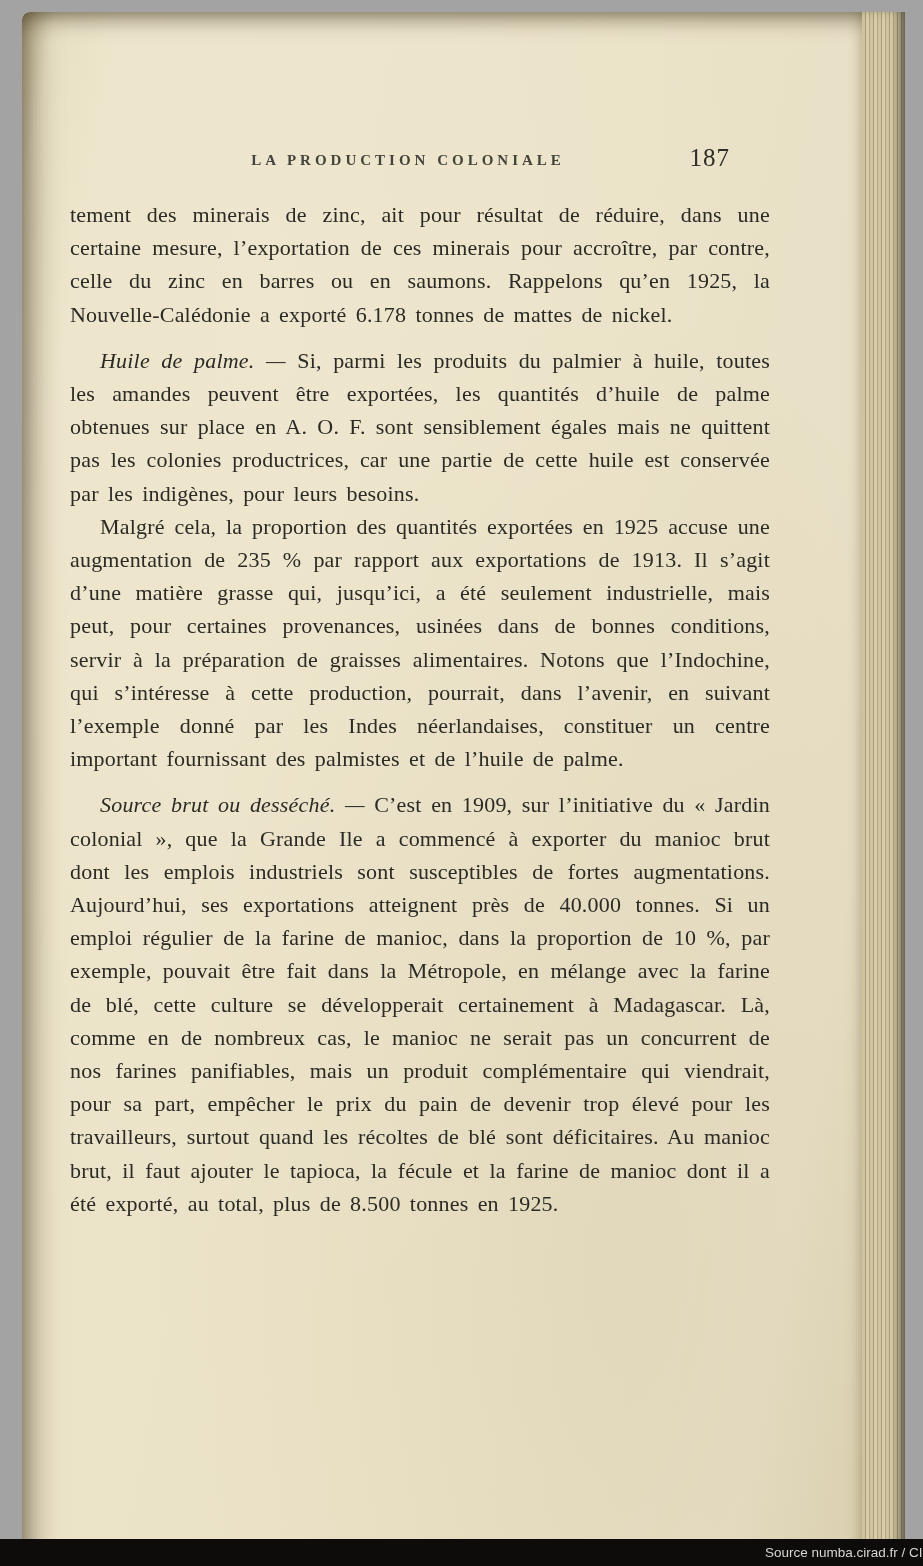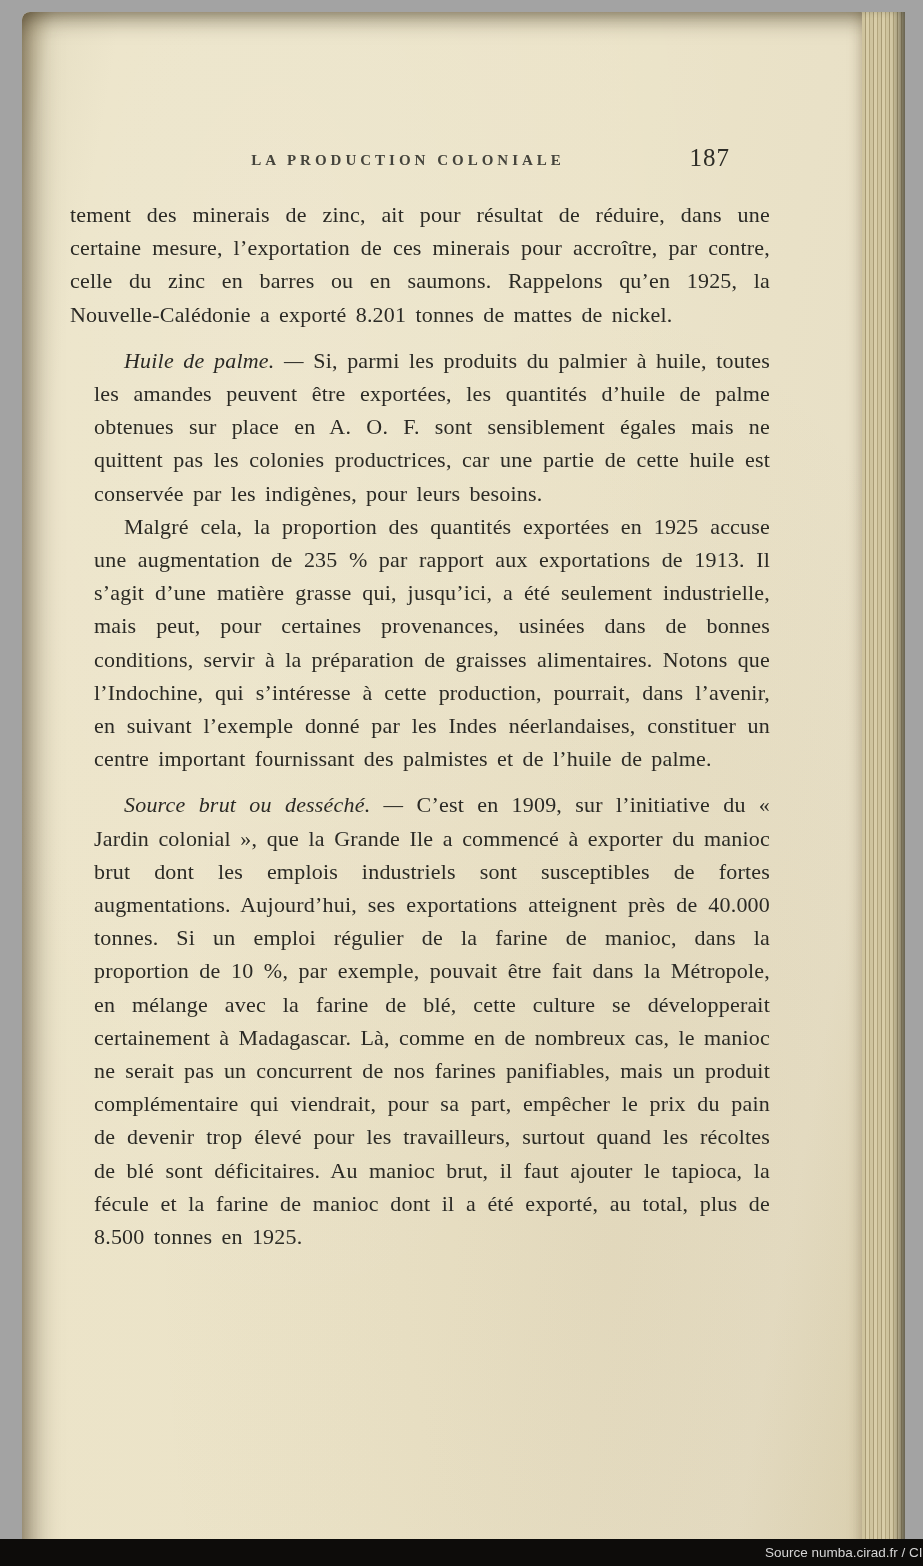--- a/index.html
+++ b/index.html
@@ -45,21 +45,21 @@
     font-size:25px;color:#2e2d27;letter-spacing:1px;
   }
   .body-text{
     position:absolute;left:48px;top:186px;width:700px;
     font-size:22px;line-height:33.2px;
     text-align:justify;
     color:#2b2a25;
     letter-spacing:0.2px;word-spacing:3.5px;
   }
   .body-text p{margin:0;}
-  .body-text p.indent{text-indent:30px;margin-left:24px;}
+  .body-text p.indent{text-indent:30px;}
   .body-text p.gap{margin-top:13px;}
   .body-text em{font-style:italic;}
   .footer-bar{
     position:absolute;left:0;right:0;bottom:0;height:27px;
     background:#0d0c0a;
     display:flex;align-items:center;justify-content:flex-end;
     padding-right:10px;box-sizing:border-box;
     font-family:"Liberation Sans", sans-serif;
     font-size:13.5px;color:#d6d6d6;
   }
@@ -71,21 +71,21 @@
 
   <div class="paper">
 
     <div class="header-row">
       <span class="running-title">LA PRODUCTION COLONIALE</span>
       <span class="page-number">187</span>
     </div>
 
     <div class="body-text">
 
-      <p>tement des minerais de zinc, ait pour résultat de réduire, dans une certaine mesure, l’exportation de ces minerais pour accroître, par contre, celle du zinc en barres ou en saumons. Rappelons qu’en 1925, la Nouvelle-Calédonie a exporté 8.201 tonnes de mattes de nickel.</p>
+      <p>tement des minerais de zinc, ait pour résultat de réduire, dans une certaine mesure, l’exportation de ces minerais pour accroître, par contre, celle du zinc en barres ou en saumons. Rappelons qu’en 1925, la Nouvelle-Calédonie a exporté 6.178 tonnes de mattes de nickel.</p>
 
       <p class="indent gap">
         <em>Huile de palme. —</em>
         <span>Si, parmi les produits du palmier à huile, toutes les amandes peuvent être exportées, les quantités d’huile de palme obtenues sur place en A. O. F. sont sensiblement égales mais ne quittent pas les colonies productrices, car une partie de cette huile est conservée par les indigènes, pour leurs besoins.</span>
       </p>
 
       <p class="indent">
         <span>Malgré cela, la proportion des quantités exportées en 1925 accuse une augmentation de 235 % par rapport aux exportations de 1913. Il s’agit d’une matière grasse qui, jusqu’ici, a été seulement industrielle, mais peut, pour certaines provenances, usinées dans de bonnes conditions, servir à la préparation de graisses alimentaires. Notons que l’Indochine, qui s’intéresse à cette production, pourrait, dans l’avenir, en suivant l’exemple donné par les Indes néerlandaises, constituer un centre important fournissant des palmistes et de l’huile de palme.</span>
       </p>
 

